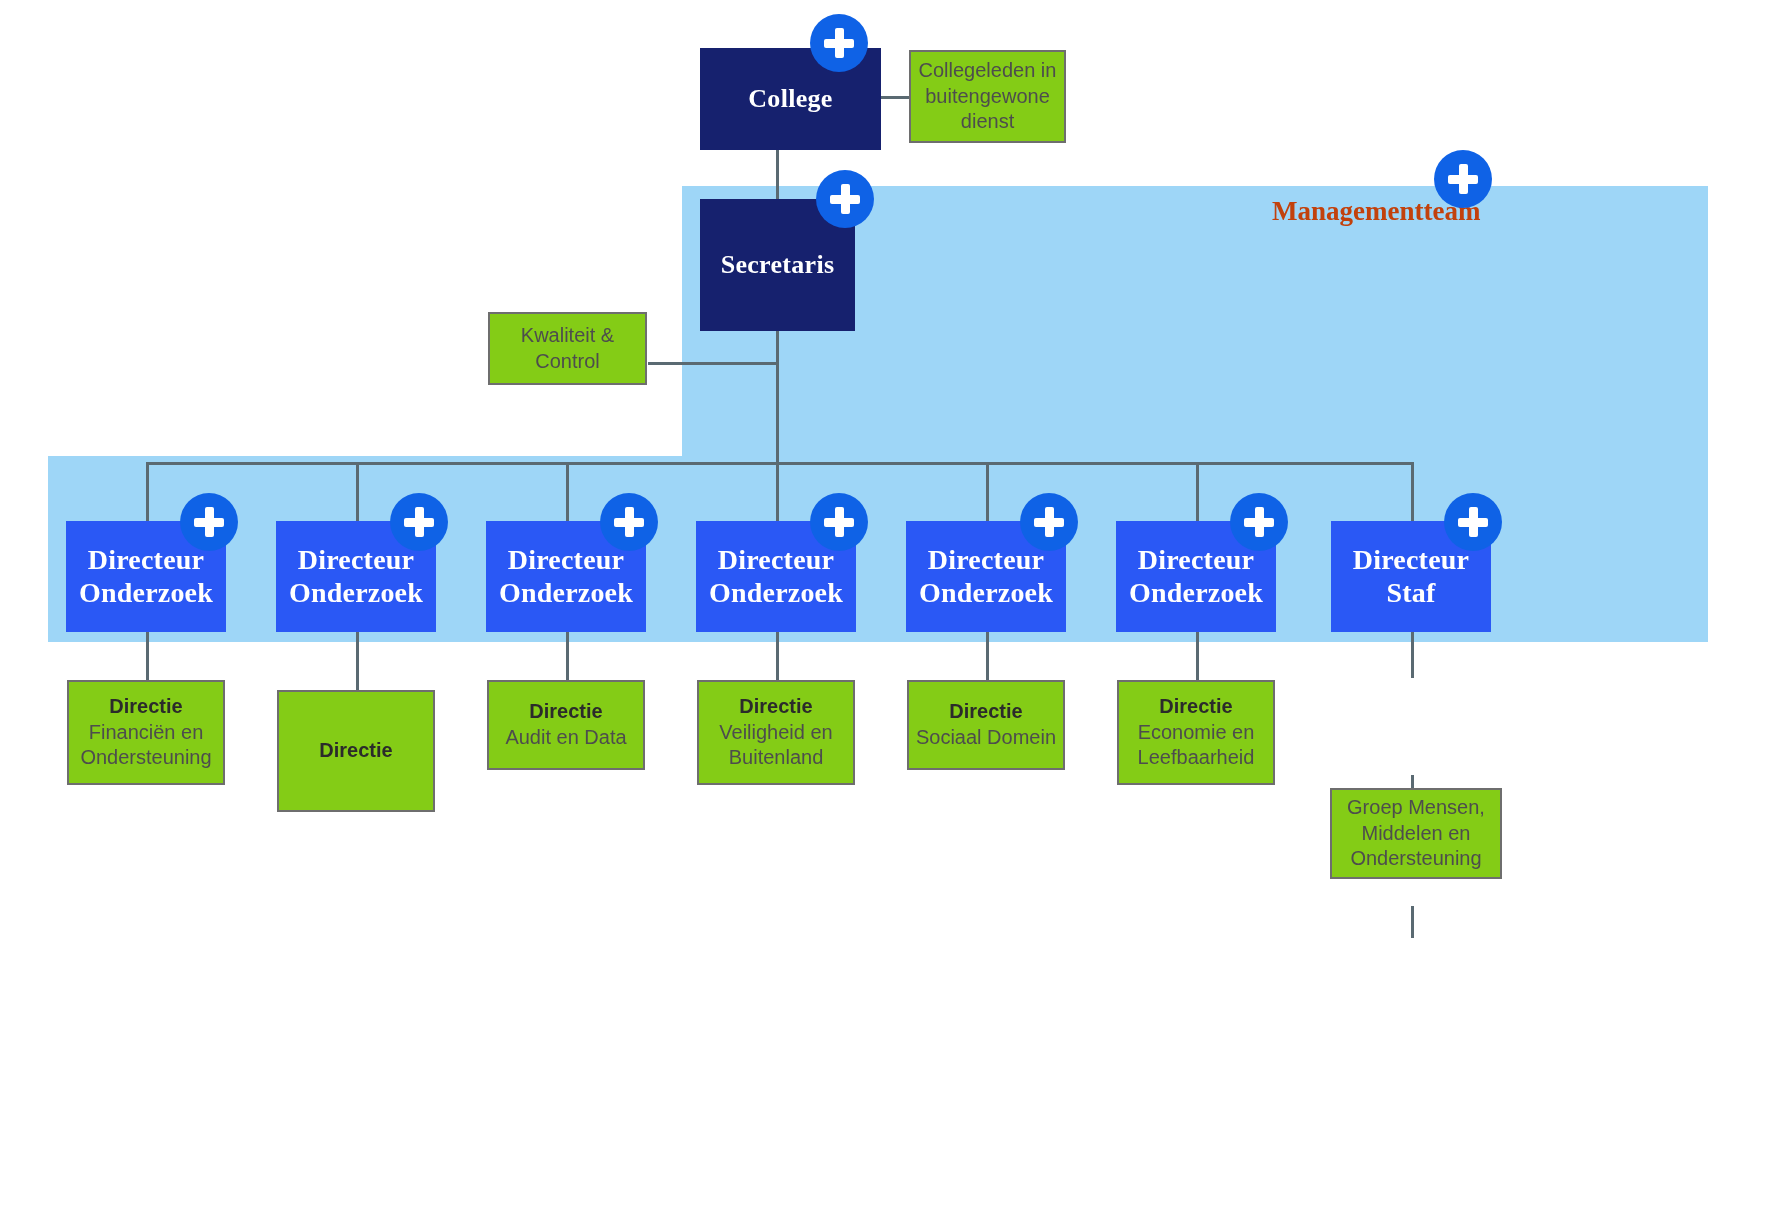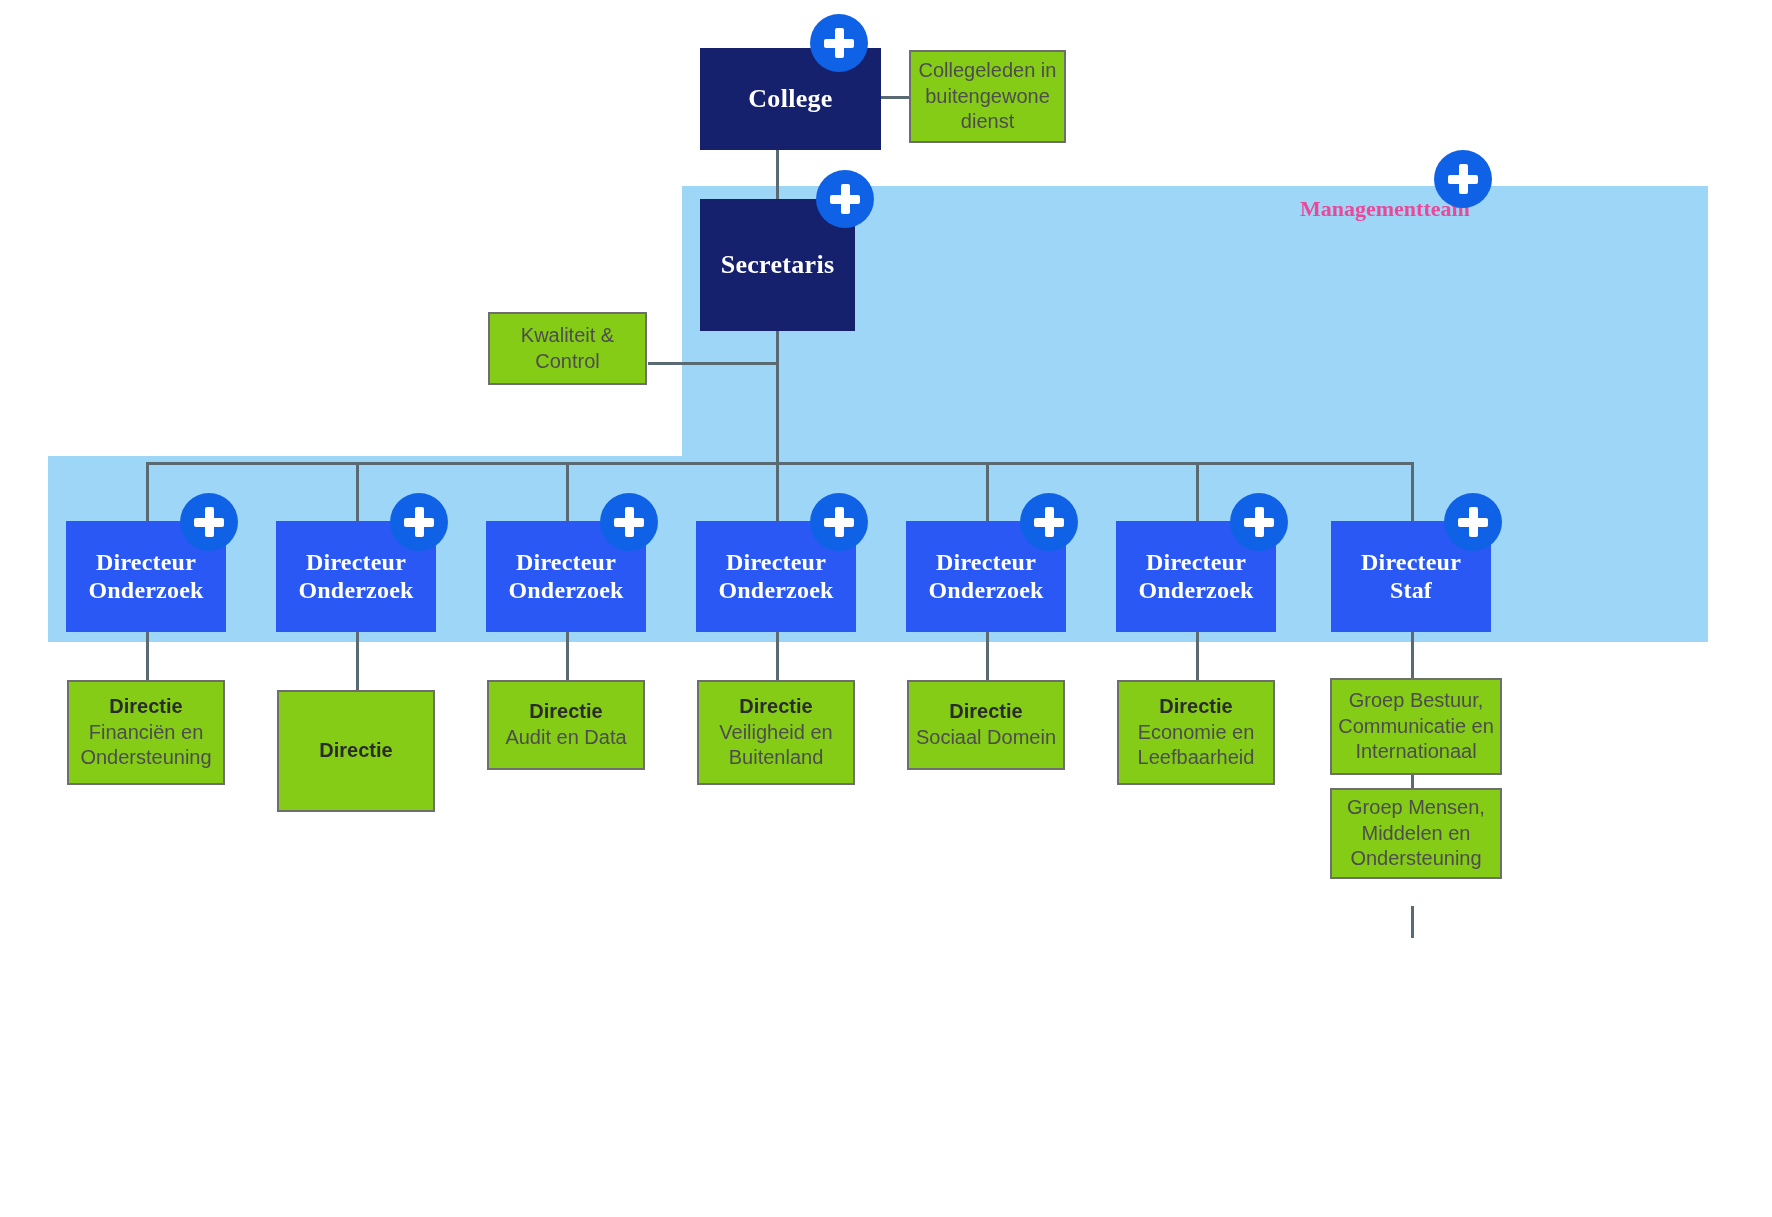--- a/index.html
+++ b/index.html
@@ -14,24 +14,23 @@
 
   
   .mt-panel{
     position:absolute;
     background:#9ed6f7;
   }
   .mt-label{
     position:absolute;
     font-family:"Liberation Serif", serif;
     font-weight:bold;
-    font-size:22px;
-    color:#ec4899;
+    font-size:27px;
+    color:#c2410c;
     white-space:nowrap;
-    margin-left:28px;
   }
 
   
   .ln{position:absolute;background:#5a6a72;}
   .ln.v{width:3px;}
   .ln.h{height:3px;}
 
   
   .node{
     position:absolute;
@@ -47,21 +46,21 @@
     font-family:"Liberation Serif", serif;
     font-weight:bold;
     font-size:26px;
     letter-spacing:.3px;
   }
   .node.blue{
     background:#2a58f5;
     color:#ffffff;
     font-family:"Liberation Serif", serif;
     font-weight:bold;
-    font-size:24px;
+    font-size:28px;
     line-height:1.16;
     letter-spacing:.2px;
   }
   .node.white{
     background:#84cc16;
     border:2px solid #6e6e6e;
     color:#4d4d4d;
     font-family:"Liberation Sans", sans-serif;
     font-size:20px;
     line-height:1.28;
@@ -217,22 +216,19 @@
   <div class="node white stack-cell" style="left:907px;top:680px;width:158px;height:90px;">
     <span class="hd">Directie</span>
     <span class="bd">Sociaal Domein</span>
   </div>
 
   <div class="node white stack-cell" style="left:1117px;top:680px;width:158px;height:105px;">
     <span class="hd">Directie</span>
     <span class="bd">Economie en Leefbaarheid</span>
   </div>
 
-  <div class="node white stack-cell" style="left:1330px;top:678px;width:172px;height:97px;">
-    <span class="bd">Groep Bestuur, Communicatie en Internationaal</span>
-  </div>
 
   <div class="node white stack-cell" style="left:1330px;top:788px;width:172px;height:91px;">
     <span class="bd">Groep Mensen, Middelen en Ondersteuning</span>
   </div>
 
 
 </div>
 
 </body></html>

